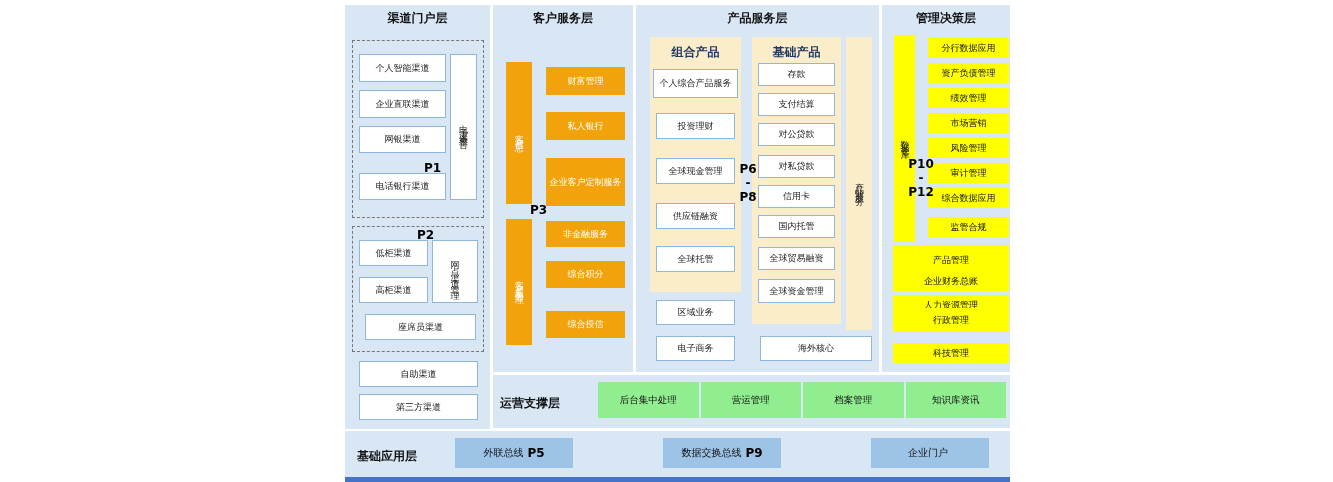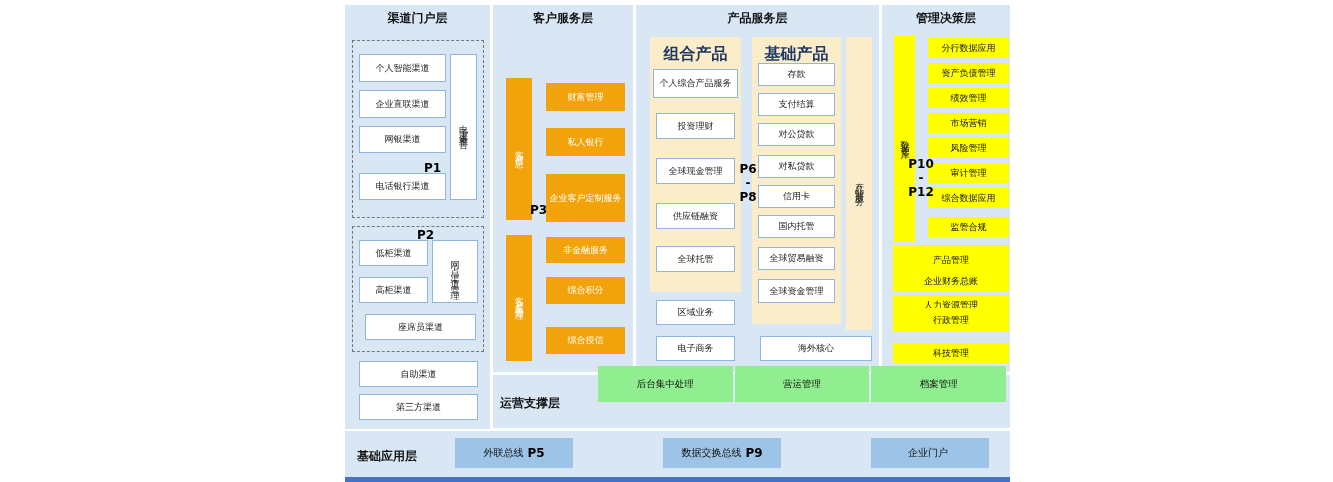--- a/index.html
+++ b/index.html
@@ -2,27 +2,27 @@
 <html><head>
 <meta charset="utf-8">
 <style>
   * { margin:0; padding:0; box-sizing:border-box; }
   html,body { background:#ffffff; }
   body { font-family:"DejaVu Sans","Liberation Sans",sans-serif; }
   .canvas { position:relative; width:1333px; height:482px; background:#fff; overflow:hidden; }
   .col { position:absolute; background:#d9e7f5; }
   .layer-title { position:absolute; font-size:12px; font-weight:bold; color:#111; text-align:center; }
   .wbox { position:absolute; background:#ffffff; border:1px solid #8fb6dd; display:flex; align-items:center; justify-content:center; font-size:9px; color:#222; text-align:center; line-height:1.35; padding:1px 2px; }
-  .obox { position:absolute; background:#f2a30b; color:#ffffff; display:flex; align-items:center; justify-content:center; font-size:9px; text-align:center; line-height:1.4; padding:2px;margin-top:16px; }
+  .obox { position:absolute; background:#f2a30b; color:#ffffff; display:flex; align-items:center; justify-content:center; font-size:9px; text-align:center; line-height:1.4; padding:2px; }
   .vtext { writing-mode:vertical-lr; text-orientation:upright; letter-spacing:3px; }
   .dashed { position:absolute; border:1px dashed #777; }
   .plabel { position:absolute; font-weight:bold; font-size:12px; color:#000; }
   .pcol { position:absolute; display:flex; flex-direction:column; align-items:center; font-weight:bold; font-size:12px; line-height:1.15; color:#000; z-index:3; }
   .cream { position:absolute; background:#fbecca; }
-  .panel-head { position:absolute; top:7px; left:0; right:0; font-weight:bold; font-size:16px; color:#1f3864; text-align:center; }
+  .panel-head { position:absolute; top:7px; left:0; right:0; font-weight:bold; font-size:12px; color:#1f3864; text-align:center; }
   .ybox { position:absolute; background:#ffff00; display:flex; align-items:center; justify-content:center; font-size:9px; color:#111; text-align:center; }
   .gbox { background:#90ee90; display:flex; align-items:center; justify-content:center; font-size:9.5px; color:#111; text-align:center; }
   .bbox { background:#9dc3e6; display:flex; align-items:center; justify-content:center; font-size:10px; color:#111; gap:4px; }
   .pbold { font-weight:bold; font-size:12px; color:#000; }
   .flexrow { position:absolute; display:flex; }
 </style>
 </head>
 <body>
 
 <div class="canvas">
@@ -121,24 +121,25 @@
   <div class="ybox" style="left:928px;top:188px;width:81px;height:20px">综合数据应用</div>
   <div class="ybox" style="left:928px;top:217px;width:81px;height:20px">监管合规</div>
 
   <div class="ybox" style="left:893px;top:245px;width:116px;height:30px">产品管理</div>
   <div class="ybox" style="left:893px;top:271px;width:116px;height:20px">企业财务总账</div>
   <div class="ybox" style="left:893px;top:295px;width:116px;height:20px">人力资源管理</div>
   <div class="ybox" style="left:893px;top:308px;width:116px;height:24px">行政管理</div>
   <div class="ybox" style="left:893px;top:343px;width:116px;height:20px">科技管理</div>
 
   <div class="layer-title" style="left:500px;top:395px;width:70px;text-align:left">运营支撑层</div>
-  <div class="flexrow" style="left:598px;top:366px;width:408px;height:36px;gap:2px">
+  <div class="flexrow" style="left:598px;top:382px;width:408px;height:36px;gap:2px">
     <div class="gbox" style="flex:1">后台集中处理</div>
     <div class="gbox" style="flex:1">营运管理</div>
     <div class="gbox" style="flex:1">档案管理</div>
+    <div class="gbox" style="flex:1">知识库资讯</div>
   </div>
 
   <div class="layer-title" style="left:352px;top:448px;width:70px;text-align:center">基础应用层</div>
   <div class="flexrow" style="left:455px;top:438px;width:534px;height:30px;justify-content:space-between">
     <div class="bbox" style="width:118px">
       <span>外联总线</span>
       <span class="pbold">P5</span>
     </div>
     <div class="bbox" style="width:118px">
       <span>数据交换总线</span>

